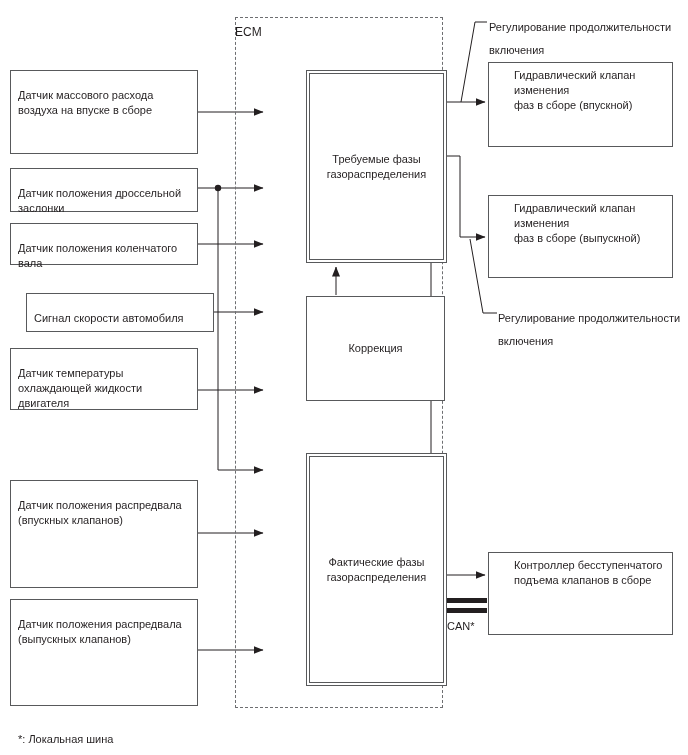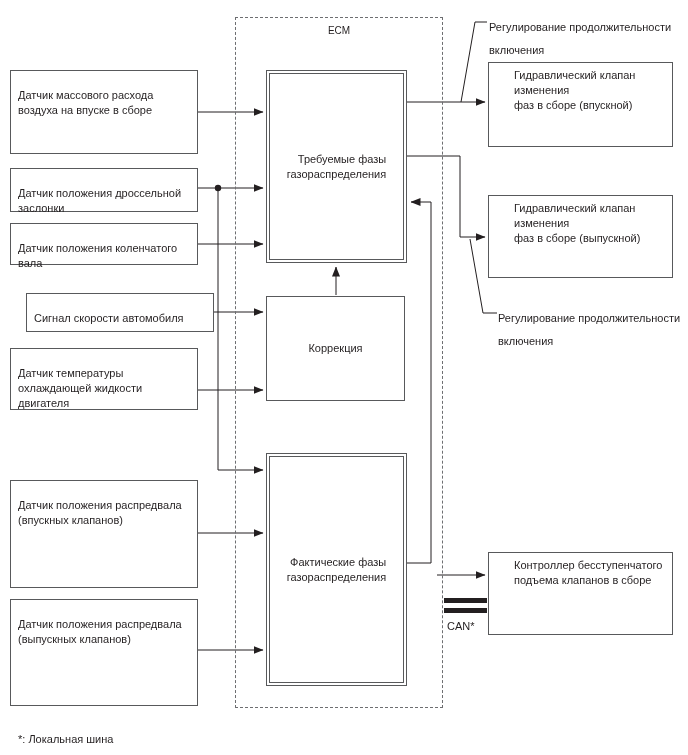--- a/index.html
+++ b/index.html
@@ -21,21 +21,22 @@
     line-height: 15px;
     white-space: pre-line;
     color: #231f20;
   }
   .sensor-box { padding: 17px 8px 0 7px; }
   .actuator-box { padding: 5px 7px 0 25px; }
   .ecm-box {
     display: flex;
     align-items: center;
     justify-content: center;
-    text-align: right;
+    text-align: center;
+    margin-left: 40px;
   }
   .double::after {
     content: "";
     position: absolute;
     inset: 2px;
     border: 1px solid #58595b;
     pointer-events: none;
   }
   .ecm-boundary {
     position: absolute;
@@ -45,22 +46,22 @@
   }
   .floating-label {
     position: absolute;
     font-size: 11px;
     line-height: 23px;
     white-space: pre;
     color: #231f20;
   }
   .ecm-title {
     position: absolute;
-    text-align: center;
-    font-size: 10px;
+    text-align: left;
+    font-size: 12px;
     color: #231f20;
   }
   svg.connectors { position: absolute; inset: 0; }
 </style>
 </head>
 <body>
 
 <div id="stage">
 
   <svg class="connectors" width="688" height="755" viewBox="0 0 688 755" xmlns="http://www.w3.org/2000/svg">

